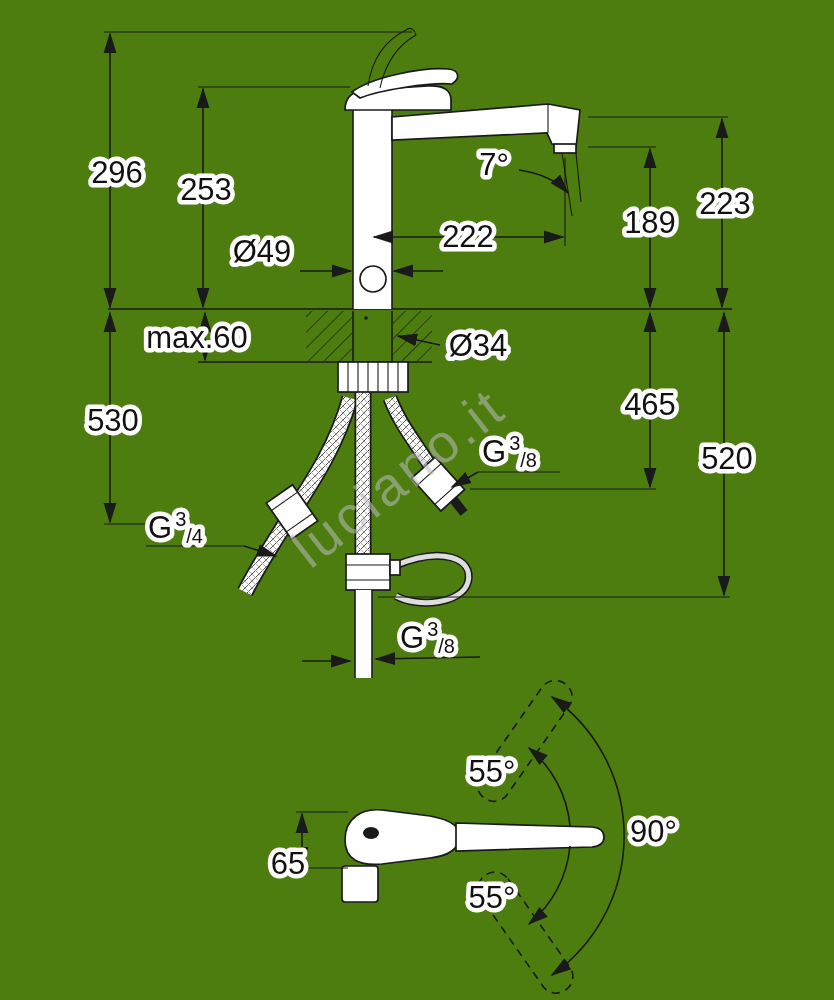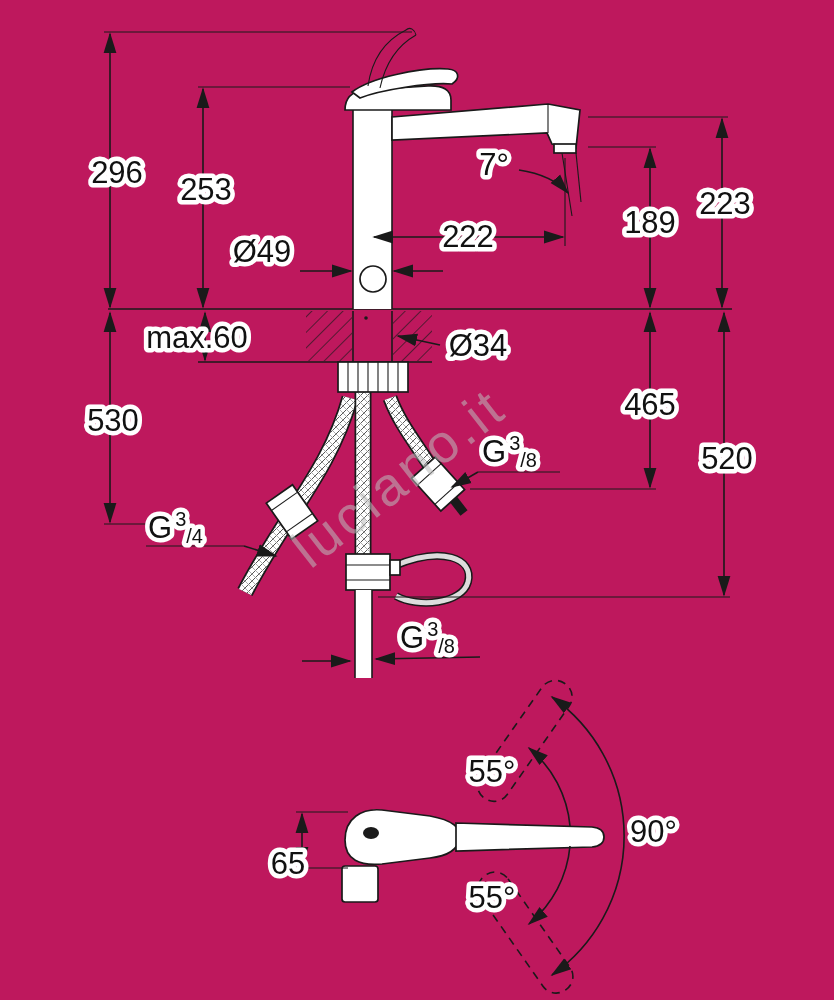--- a/index.html
+++ b/index.html
@@ -1,16 +1,16 @@
 <!DOCTYPE html>
 <html><head>
 <meta charset="utf-8">
 <style>
   html,body{margin:0;padding:0;background:#ffffff;}
-  .canvas{position:relative;width:834px;height:1000px;background:#be185d;overflow:hidden;
+  .canvas{position:relative;width:834px;height:1000px;background:#4d7c0f;overflow:hidden;
           font-family:"Liberation Sans", sans-serif;}
   svg{display:block;}
   .ln{stroke:#1a1a1a;stroke-width:1.6;fill:none;}
   .thin{stroke:#1a1a1a;stroke-width:1.1;fill:none;}
   .outline{fill:#ffffff;stroke:#1a1a1a;stroke-width:1.7;}
   .dim{font-family:"Liberation Sans",sans-serif;font-size:31px;fill:#111111;
        stroke:#ffffff;stroke-width:9px;paint-order:stroke;stroke-linejoin:round;
        text-anchor:middle;}
   .start{text-anchor:start;}
   .sup{font-size:20px;}

